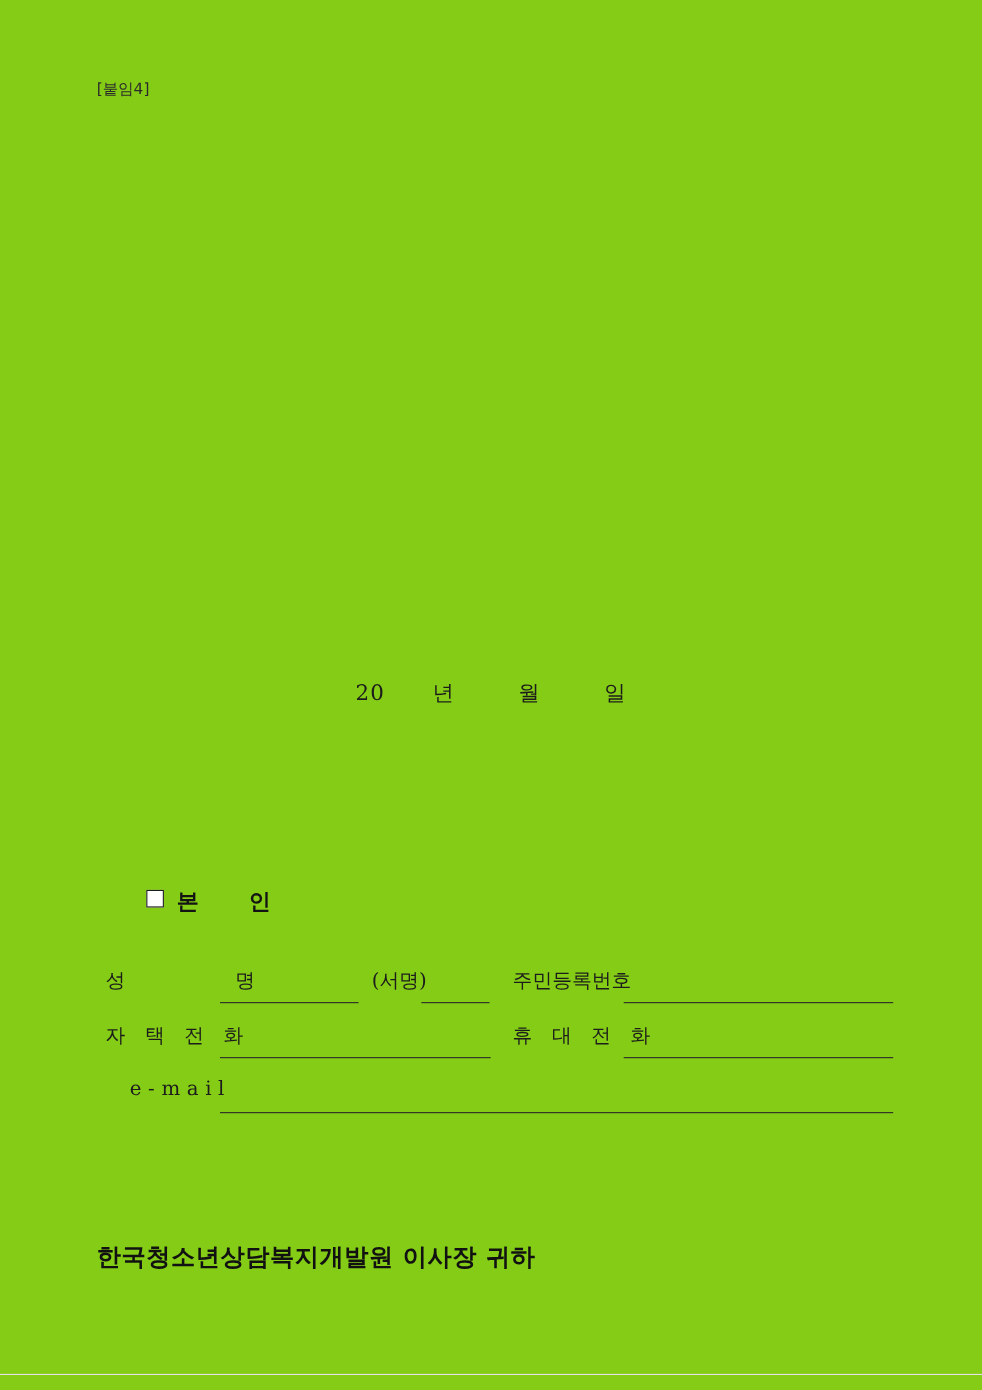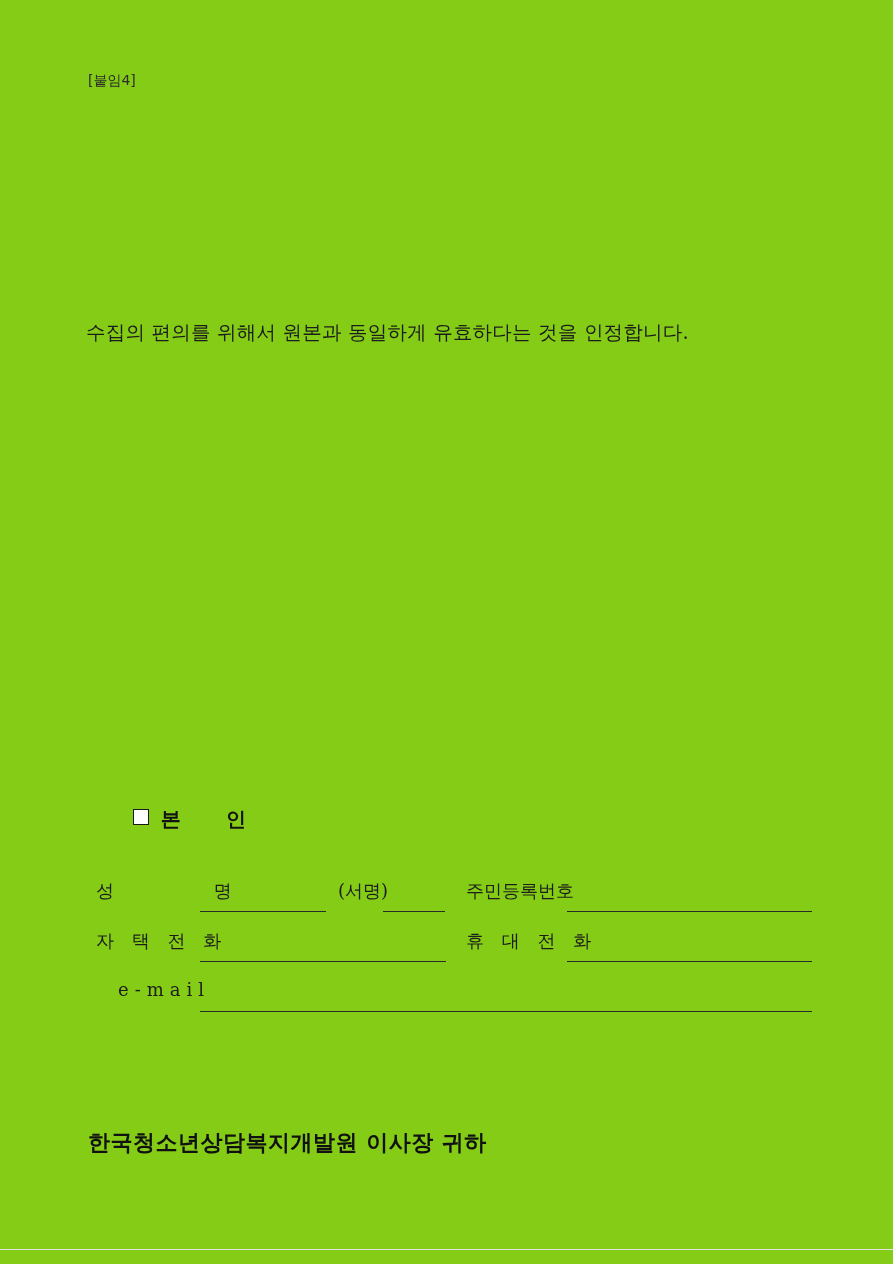--- a/index.html
+++ b/index.html
@@ -187,25 +187,27 @@
 
 <div class="page">
 
   <div class="attachment-tag">[붙임4]</div>
 
 
   <div class="body-block">
 
 
     <p class="para">
-      <span class="line last">수집의 편의를 위해서 원본과 동일하게 유효하다는 것을 인정합니다.</span>
     </p>
 
   </div>
 
+  <div class="date-line">
+    <span class="date-inner">20      년        월        일</span>
+  </div>
 
   <div class="applicant-block">
 
     <div class="applicant-head">
       <span class="checkbox-square"></span><span>본      인</span>
     </div>
 
     <div class="field-row">
       <span class="field-label spread" style="left:8px;">성        명</span>
       <span class="field-rule" style="left:112px; width:126px;"></span>

